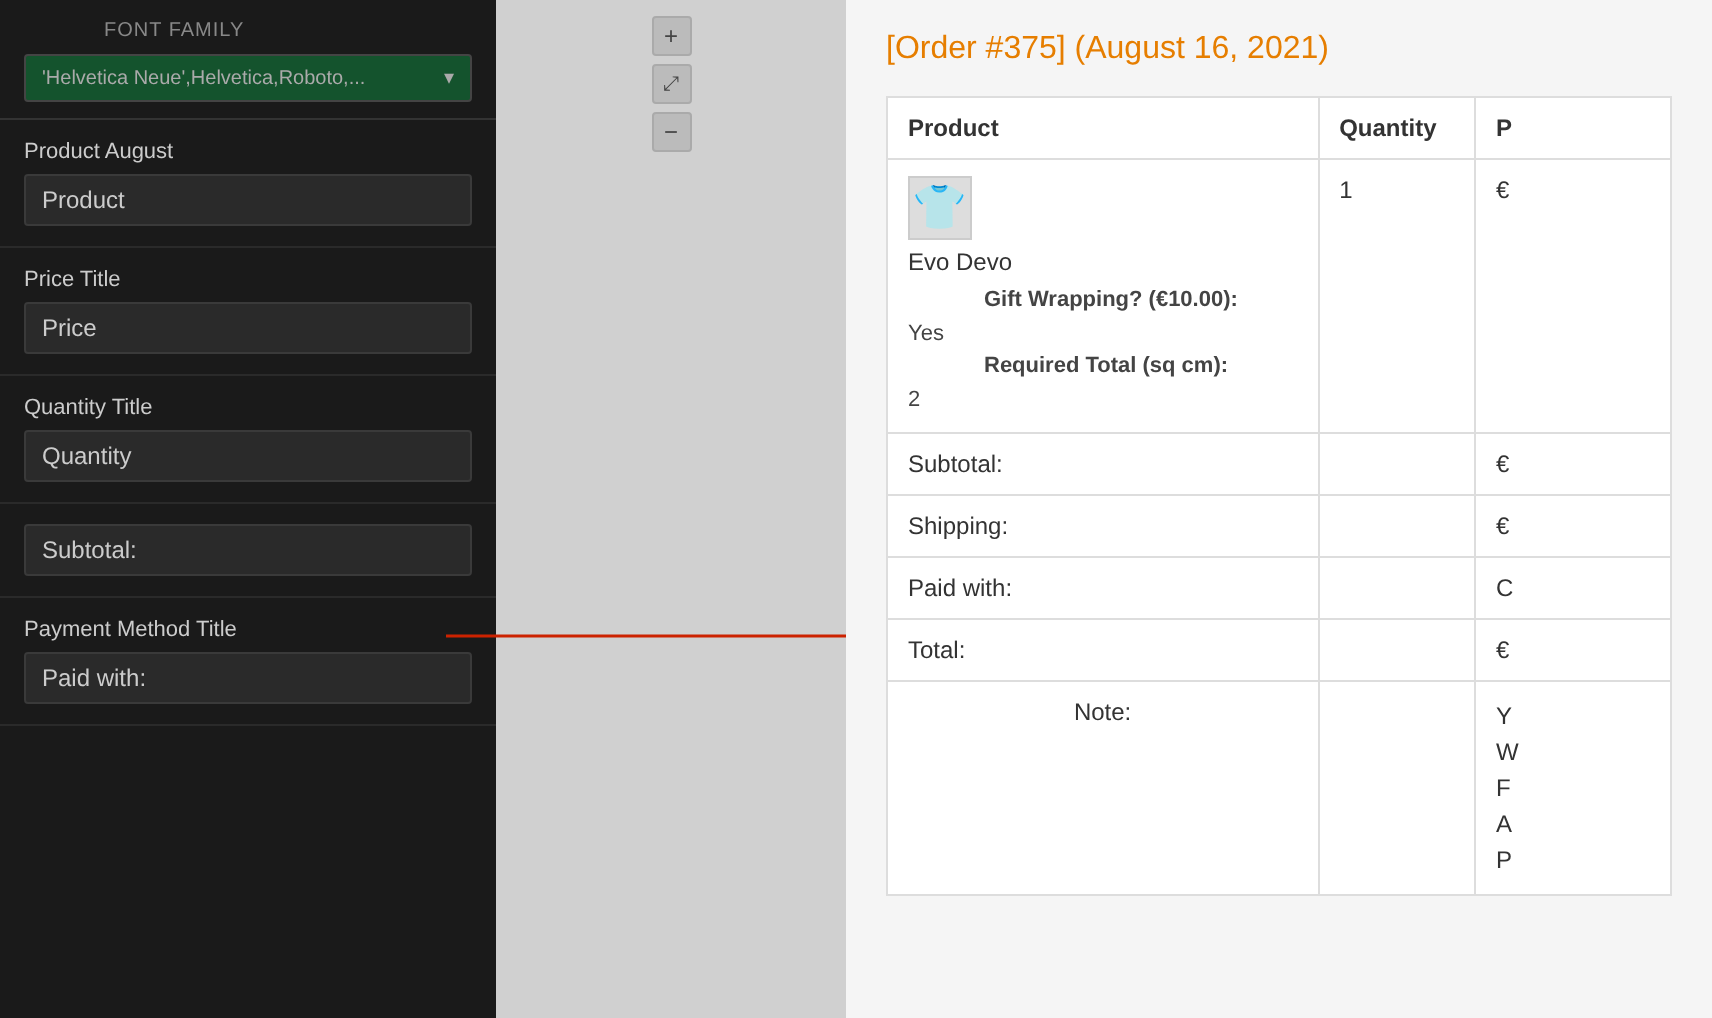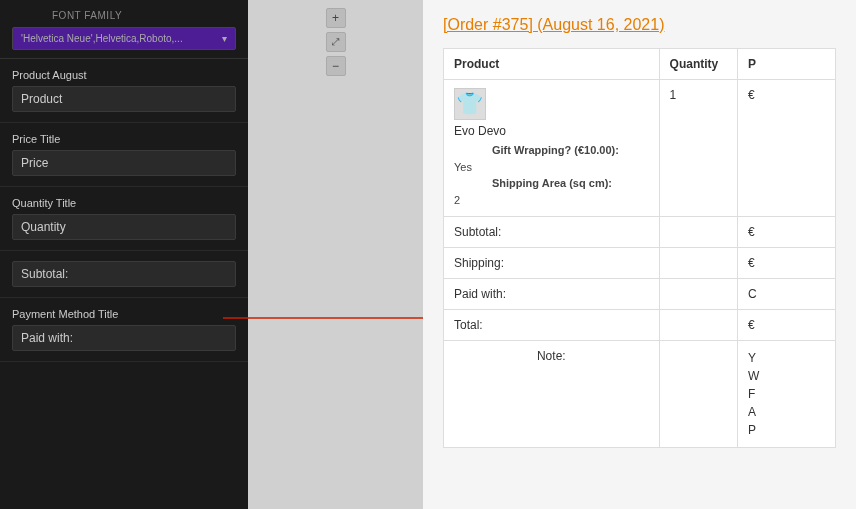--- a/index.html
+++ b/index.html
@@ -23,21 +23,21 @@
     }
     .section-label {
       font-size: 10px;
       color: #888;
       letter-spacing: 0.5px;
       text-transform: uppercase;
       margin-bottom: 6px;
       padding-left: 40px;
     }
     .font-family-select {
-      background: #4c1d95;
+      background: #14532d;
       border: 1px solid #444;
       color: #ccc;
       padding: 5px 8px;
       width: 100%;
       border-radius: 2px;
       display: flex;
       align-items: center;
       justify-content: space-between;
       font-size: 12px;
       cursor: pointer;
@@ -100,21 +100,20 @@
       background: #f5f5f5;
       padding: 16px 20px;
       overflow-y: auto;
       position: relative;
     }
     .order-title {
       color: #e67e00;
       font-size: 16px;
       font-weight: 400;
       margin-bottom: 14px;
-      text-decoration: underline;
     }
 
     
     .order-table {
       width: 100%;
       border-collapse: collapse;
       background: white;
       font-size: 12px;
     }
     .order-table th {
@@ -239,21 +238,21 @@
       <tr>
         <td>
           <div class="product-cell">
             <div class="product-image">
               <span style="font-size:22px;">👕</span>
             </div>
             <div class="product-name">Evo Devo</div>
             <div class="product-meta">
               <strong>Gift Wrapping? (€10.00):</strong><br>
               <span>Yes</span><br>
-              <strong>Shipping Area (sq cm):</strong><br>
+              <strong>Required Total (sq cm):</strong><br>
               <span>2</span>
             </div>
           </div>
         </td>
         <td>1</td>
         <td>€</td>
       </tr>
 
     </tbody>
     <tfoot id="summary-rows">

